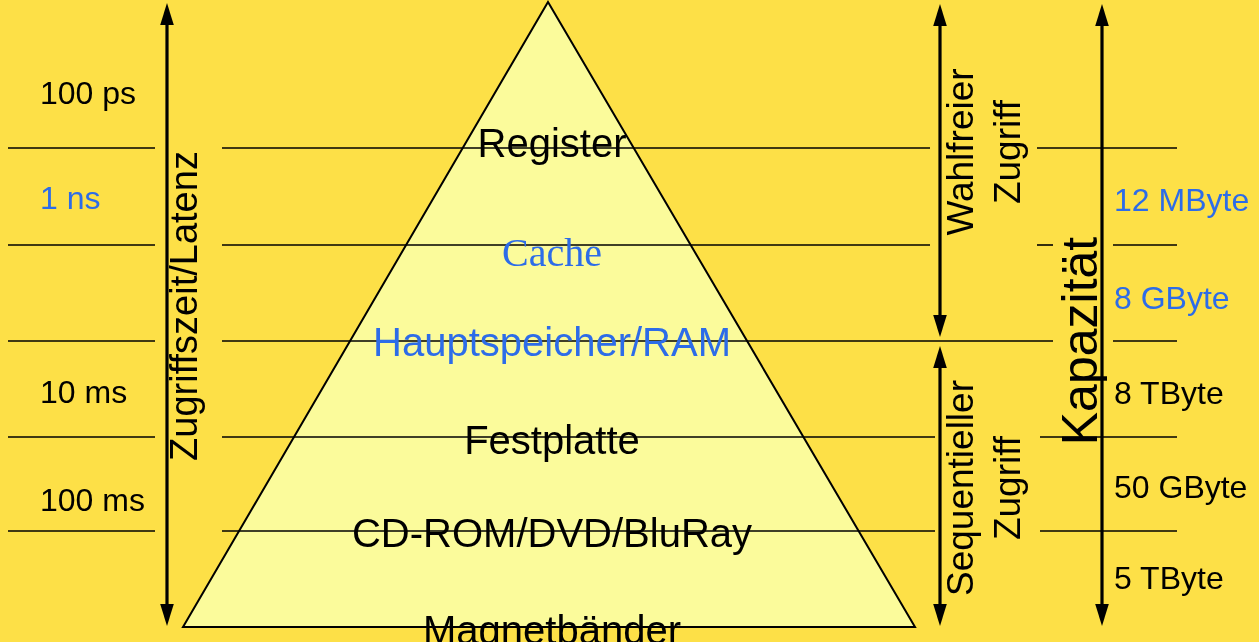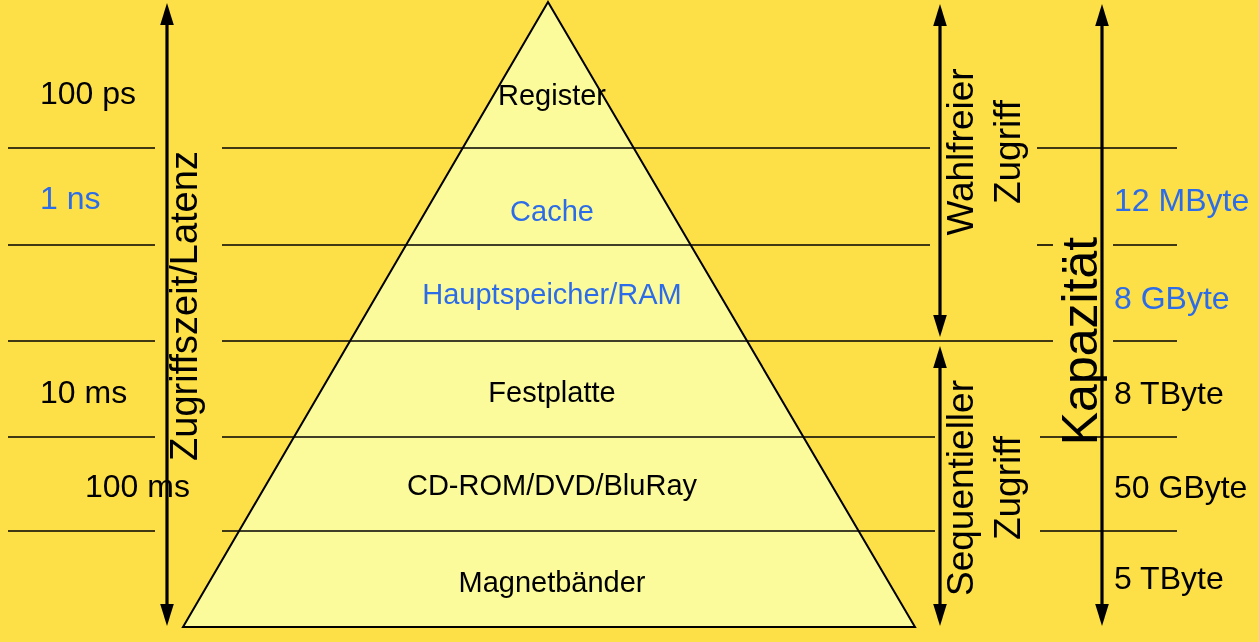--- a/index.html
+++ b/index.html
@@ -8,21 +8,21 @@
     width:1259px;height:642px;
     background:#fde047;
     font-family:"Liberation Sans", sans-serif;
     overflow:hidden;
   }
   #diagram-svg{position:absolute;left:0;top:0;}
   .label{position:absolute;color:#000000;white-space:nowrap;}
   .tick{font-size:32px;height:40px;line-height:40px;}
   .ltick{left:40px;width:140px;text-align:left;}
   .rtick{left:1114px;width:146px;text-align:left;}
-  .pyr-label{font-size:29px;height:42px;line-height:42px;left:322px;width:460px;text-align:center;}
+  .pyr-label{font-size:40px;height:42px;line-height:42px;left:322px;width:460px;text-align:center;margin-top:48px;}
   .blue{color:#2d6ce8;}
   .rot{
     position:absolute;color:#000000;white-space:nowrap;text-align:center;
     transform:translate(-50%,-50%) rotate(-90deg);
   }
   .rot-left{font-size:38px;line-height:40px;}
   .rot-access{font-size:37px;line-height:47px;}
   .rot-cap{font-size:50px;line-height:52px;}
 </style>
 </head>
@@ -78,24 +78,24 @@
     <g stroke="#000000" stroke-width="3.2" fill="#000000">
       <line x1="1102" y1="25" x2="1102" y2="604"></line>
       <polygon points="1102,4 1095.2,26 1108.8,26" stroke="none"></polygon>
       <polygon points="1102,626 1095.2,604 1108.8,604" stroke="none"></polygon>
     </g>
   </svg>
 
   <div class="label tick ltick" style="top:73px;">100 ps</div>
   <div class="label tick ltick blue" style="top:178px;">1 ns</div>
   <div class="label tick ltick" style="top:372px;">10 ms</div>
-  <div class="label tick ltick" style="top:466px;margin-left:45px;">100 ms</div>
+  <div class="label tick ltick" style="top:480px;">100 ms</div>
 
   <div class="label pyr-label" style="top:74px;">Register</div>
-  <div class="label pyr-label blue" style="top:190px;">Cache</div>
+  <div class="label pyr-label blue" style="top:184px;font-family:Liberation Serif, serif;">Cache</div>
   <div class="label pyr-label blue" style="top:273px;">Hauptspeicher/RAM</div>
   <div class="label pyr-label" style="top:371px;">Festplatte</div>
   <div class="label pyr-label" style="top:464px;">CD-ROM/DVD/BluRay</div>
   <div class="label pyr-label" style="top:561px;">Magnetbänder</div>
 
   <div class="label tick rtick blue" style="top:180px;">12 MByte</div>
   <div class="label tick rtick blue" style="top:278px;">8 GByte</div>
   <div class="label tick rtick" style="top:373px;">8 TByte</div>
   <div class="label tick rtick" style="top:467px;">50 GByte</div>
   <div class="label tick rtick" style="top:558px;">5 TByte</div>

